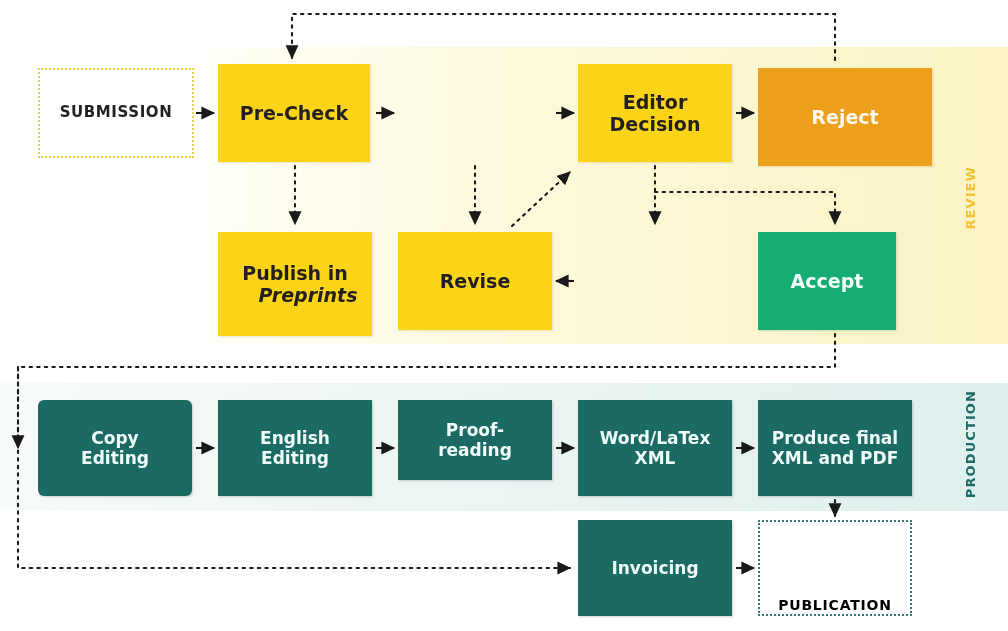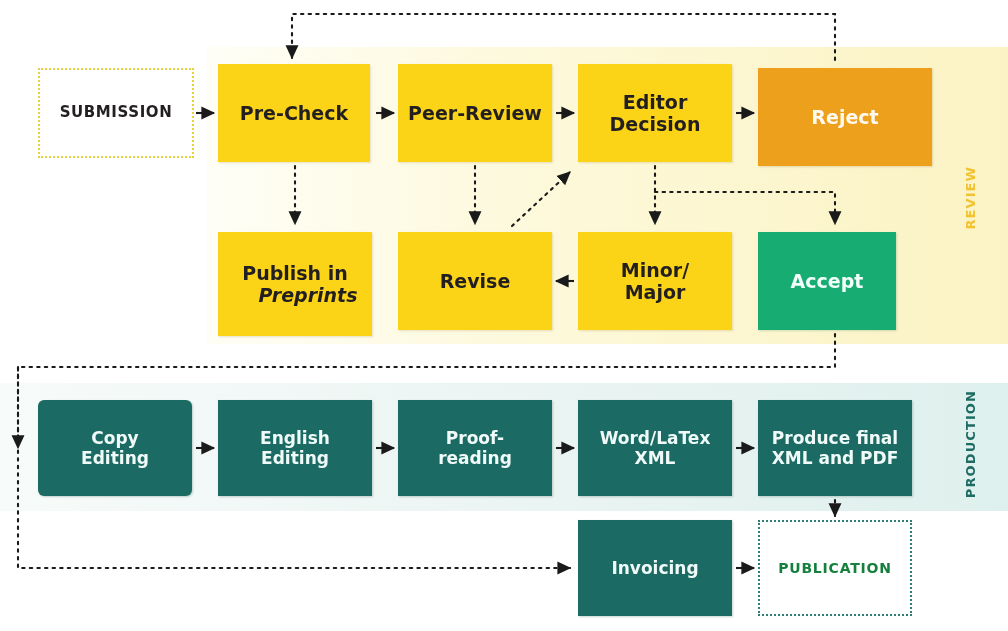--- a/index.html
+++ b/index.html
@@ -26,22 +26,22 @@
       box-shadow:1px 1px 2px rgba(120,100,0,.18);}
   .n-orange{background:#eda01b;color:#fffaf0;font-weight:bold;font-size:19px;
       box-shadow:1px 1px 2px rgba(120,80,0,.18);}
   .n-green{background:#17ad72;color:#f2fffa;font-weight:bold;font-size:19px;
       box-shadow:1px 1px 2px rgba(0,90,60,.18);}
   .n-teal{background:#1b6b64;color:#f0fbf9;font-weight:bold;font-size:17px;
       box-shadow:1px 1px 2px rgba(0,60,55,.22);}
 
   .n-ghost-yellow{background:#ffffff;color:#231f20;font-weight:bold;font-size:15px;
       letter-spacing:.6px;border:2px dotted #e8cf3d;}
-  .n-ghost-teal{background:#ffffff;color:#15803d;font-weight:bold;font-size:14px;
-      letter-spacing:.8px;border:2px dotted #2e7e76;}
+  .n-ghost-teal{background:#ffffff;color:#000000;font-weight:bold;font-size:14px;
+      letter-spacing:.8px;border:2px dotted #2e7e76;align-items:flex-end;}
 
   .node em{font-style:italic;margin-left:26px;}
   .node .ln{display:block;}
 
   svg.wires{position:absolute;left:0;top:0;width:1008px;height:631px;
       pointer-events:none;overflow:visible;}
 </style>
 </head>
 <body>
 
@@ -98,23 +98,20 @@
   </svg>
 
   <div class="node n-ghost-yellow" style="left:38px;top:68px;width:156px;height:90px;">
     <span>SUBMISSION</span>
   </div>
 
   <div class="node n-yellow" style="left:218px;top:64px;width:152px;height:98px;">
     <span>Pre-Check</span>
   </div>
 
-  <div class="node n-yellow" style="left:398px;top:64px;width:154px;height:98px;">
-    <span>Peer-Review</span>
-  </div>
 
   <div class="node n-yellow" style="left:578px;top:64px;width:154px;height:98px;">
     <span>
       <span class="ln">Editor</span>
       <span class="ln">Decision</span>
     </span>
   </div>
 
   <div class="node n-orange" style="left:758px;top:68px;width:174px;height:98px;">
     <span>Reject</span>
@@ -124,46 +121,40 @@
     <span>
       <span class="ln">Publish in</span>
       <em class="ln">Preprints</em>
     </span>
   </div>
 
   <div class="node n-yellow" style="left:398px;top:232px;width:154px;height:98px;">
     <span>Revise</span>
   </div>
 
-  <div class="node n-yellow" style="left:578px;top:232px;width:154px;height:98px;">
-    <span>
-      <span class="ln">Minor/</span>
-      <span class="ln">Major</span>
-    </span>
-  </div>
 
   <div class="node n-green" style="left:758px;top:232px;width:138px;height:98px;">
     <span>Accept</span>
   </div>
 
   <div class="node n-teal" style="left:38px;top:400px;width:154px;height:96px;border-radius:6px;">
     <span>
       <span class="ln">Copy</span>
       <span class="ln">Editing</span>
     </span>
   </div>
 
   <div class="node n-teal" style="left:218px;top:400px;width:154px;height:96px;">
     <span>
       <span class="ln">English</span>
       <span class="ln">Editing</span>
     </span>
   </div>
 
-  <div class="node n-teal" style="left:398px;top:400px;width:154px;height:96px;justify-content:center;">
+  <div class="node n-teal" style="left:398px;top:400px;width:154px;height:80px;justify-content:center;">
     <span>
       <span class="ln">Proof-</span>
       <span class="ln">reading</span>
     </span>
   </div>
 
   <div class="node n-teal" style="left:578px;top:400px;width:154px;height:96px;">
     <span>
       <span class="ln">Word/LaTex</span>
       <span class="ln">XML</span>

